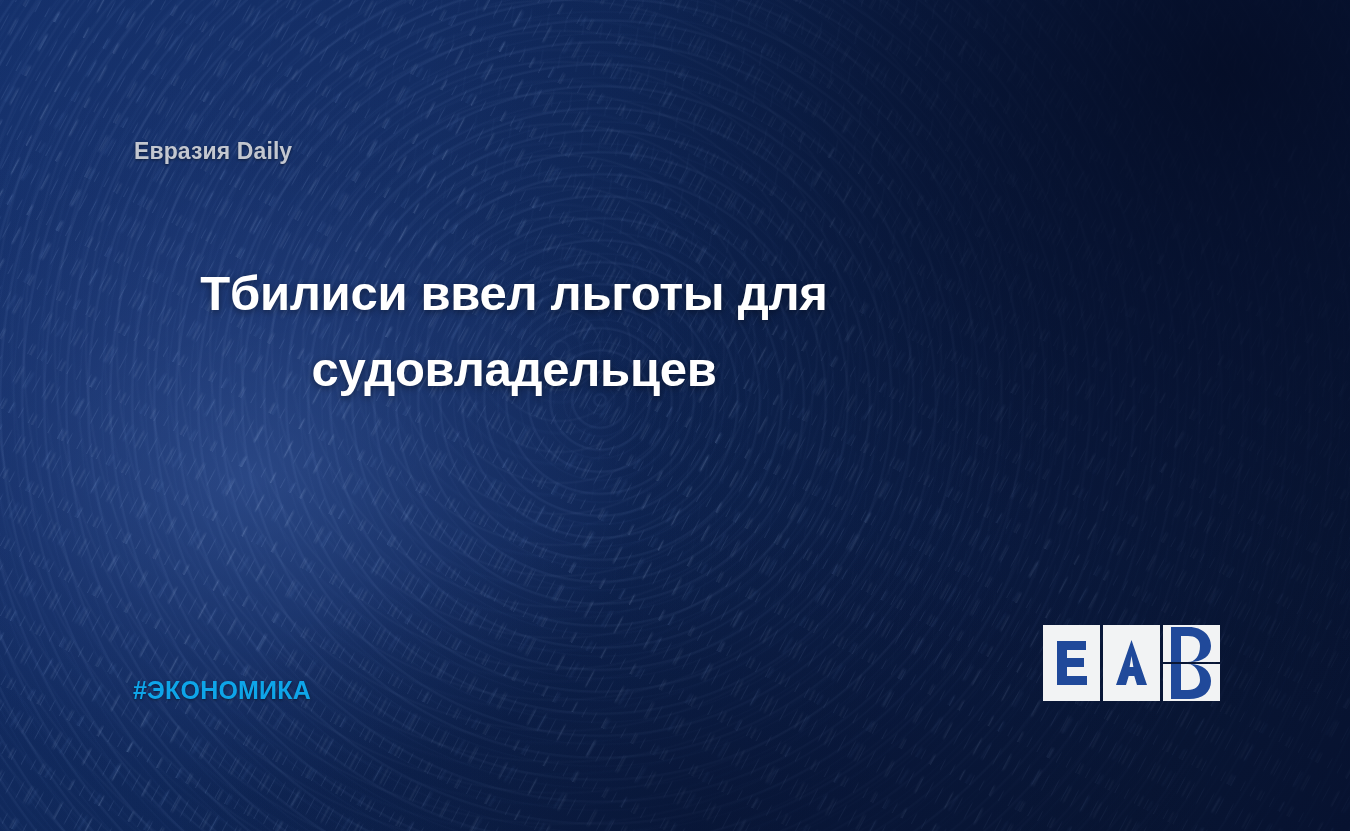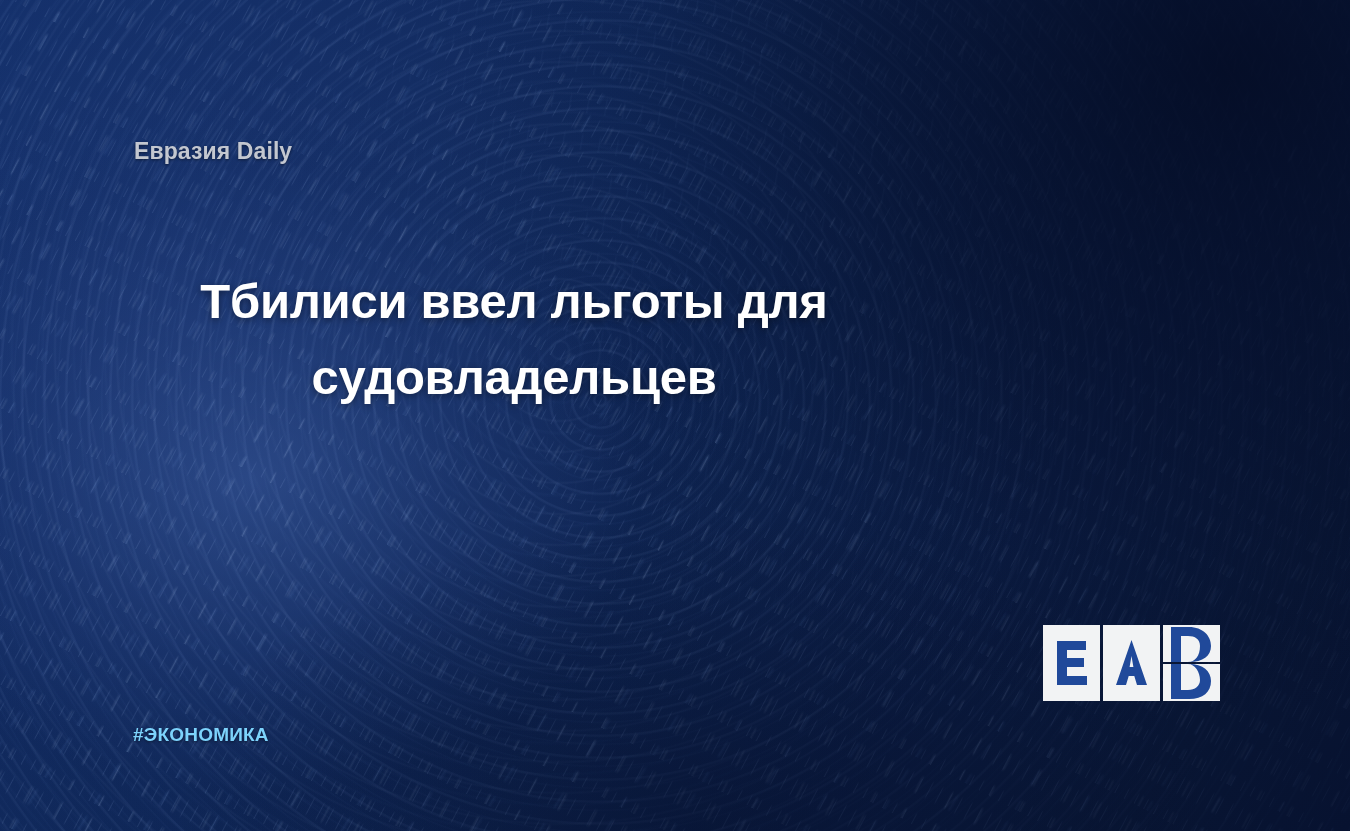--- a/index.html
+++ b/index.html
@@ -175,42 +175,41 @@
     font-weight: bold;
     letter-spacing: 0.1px;
     color: #c3c7d0;
     text-shadow: 0 1px 3px rgba(0,0,0,0.45);
     white-space: nowrap;
   }
 
   #headline {
     position: absolute;
     left: 134px;
-    top: 263px;
+    top: 255px;
     width: 760px;
     margin: 0;
     font-size: 49px;
     line-height: 76px;
     font-weight: bold;
     color: #ffffff;
     letter-spacing: -0.3px;
     text-shadow: 0 2px 7px rgba(0,0,0,0.40);
   }
 
   #category-tag {
     position: absolute;
     left: 133px;
     top: 676px;
-    font-size: 19px;
+    font-size: 25px;
     font-weight: bold;
     letter-spacing: 0.2px;
-    color: #7dd3fc;
+    color: #0ea5e9;
     text-shadow: 0 1px 3px rgba(0,0,0,0.45);
     white-space: nowrap;
-    margin-top: 48px;
   }
 
   
   #logo {
     position: absolute;
     left: 1043px;
     top: 625px;
     width: 178px;
     height: 76px;
     display: flex;

